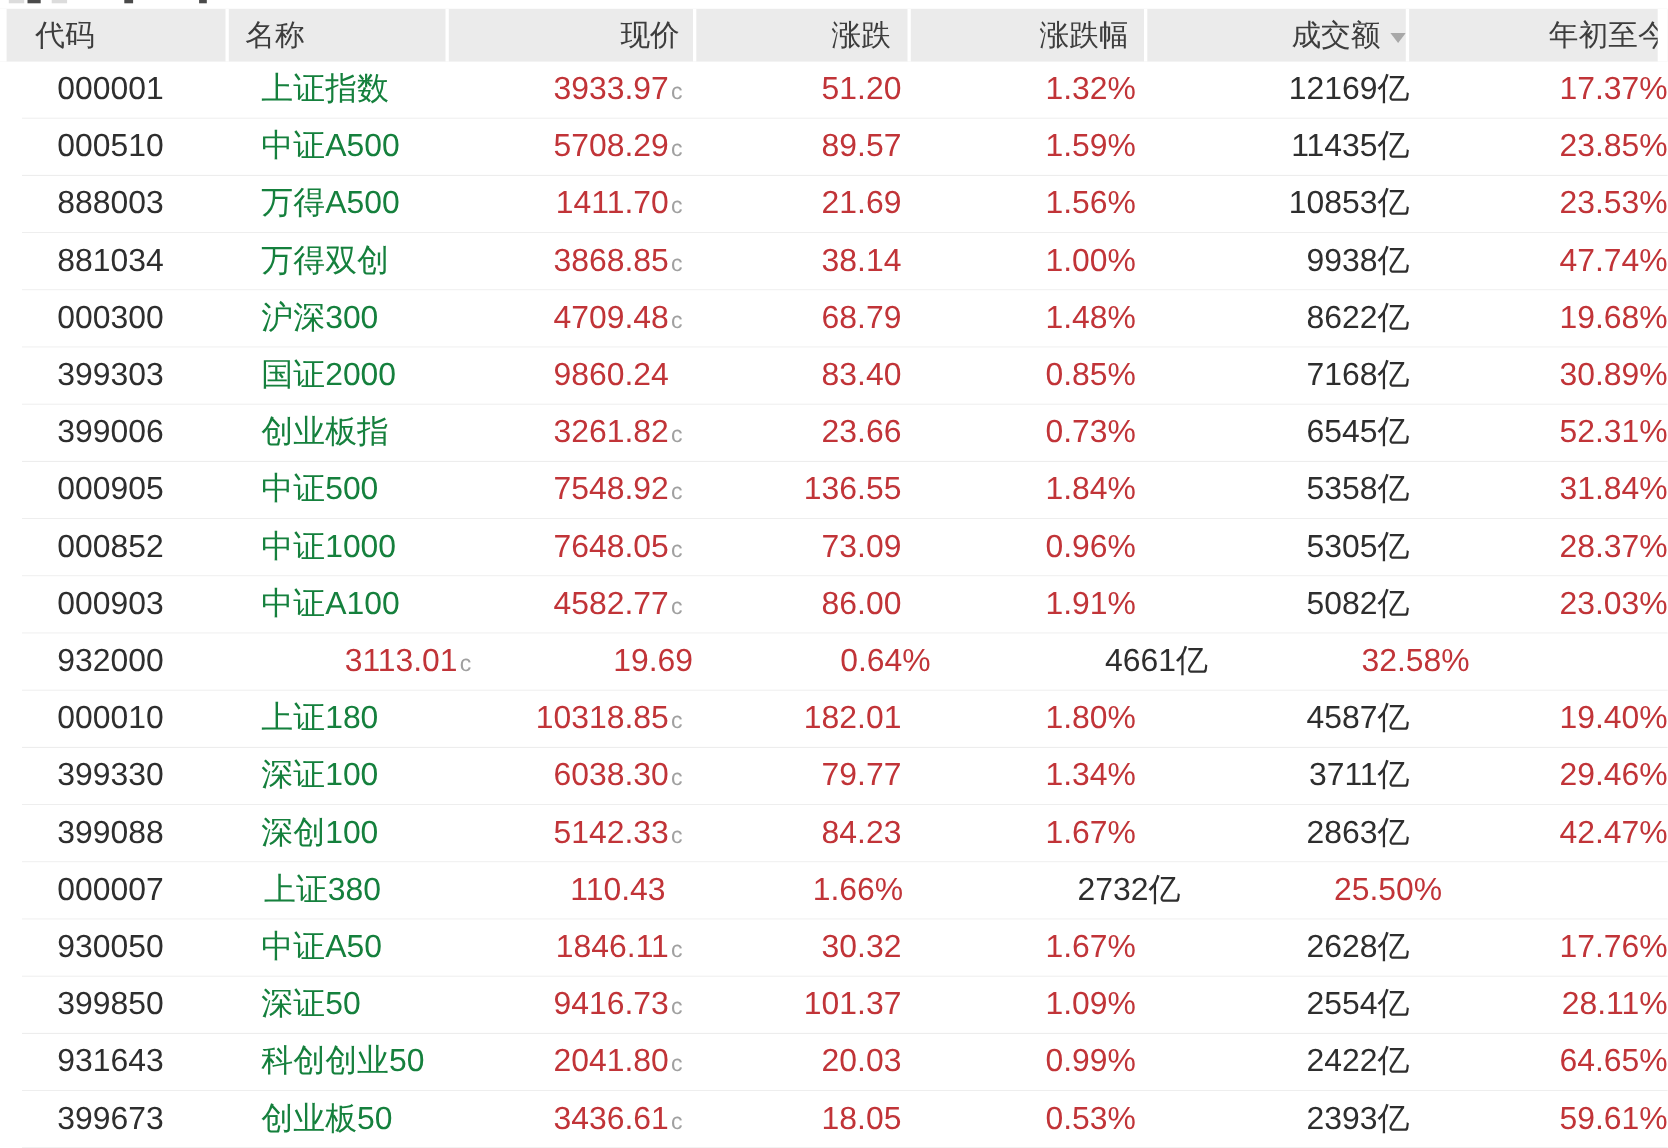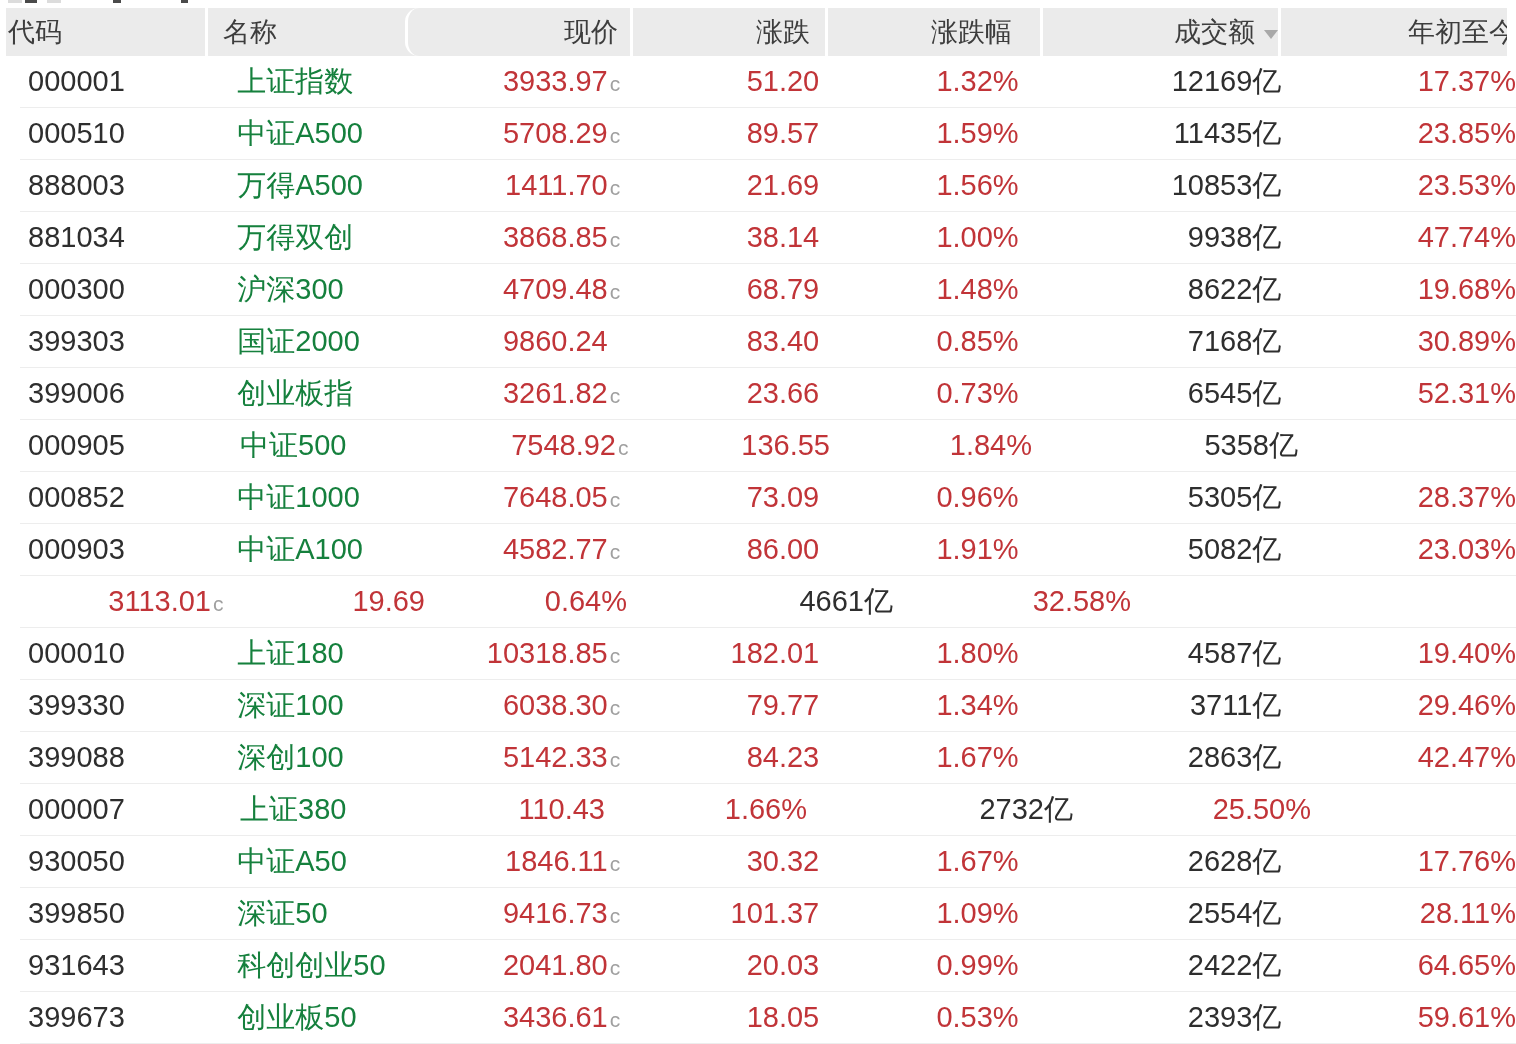--- a/index.html
+++ b/index.html
@@ -45,25 +45,25 @@
   
   .table-body{background:#fff;}
   .row{
     display:flex;height:52px;line-height:51px;box-sizing:border-box;
     border-bottom:1px solid var(--row-divider);
     font-size:29px;background:#fff;margin-left:20px;
   }
   .row .cell{box-sizing:border-box;white-space:nowrap;overflow:hidden;}
 
   
-  .c0{width:205px;text-align:left;padding-left:8px;}
+  .c0{width:205px;text-align:left;padding-left:32px;}
   .c1{width:200px;text-align:left;padding-left:15px;}
-  .c2{width:225px;text-align:right;padding-right:12px;border-radius:14px;}
+  .c2{width:225px;text-align:right;padding-right:12px;}
   .c3{width:195px;text-align:right;padding-right:15px;}
-  .c4{width:215px;text-align:right;padding-right:28px;}
+  .c4{width:215px;text-align:right;padding-right:14px;}
   .c5{width:238px;text-align:right;}
   .c6{width:238px;text-align:right;}
 
   
   .code{color:var(--value-black);}
   .name{color:#15803d;}
   .red{color:var(--up-red);}
   .black{color:var(--value-black);}
   .csuf{
     display:inline-block;width:20px;padding-left:2px;text-align:left;
@@ -173,40 +173,42 @@
         <div class="cell c5 black"><span>6545亿</span></div>
         <div class="cell c6 red"><span>52.31%</span></div>
       </div>
       <div class="row">
         <div class="cell c0 code"><span>000905</span></div>
         <div class="cell c1 name"><span>中证500</span></div>
         <div class="cell c2 red"><span>7548.92</span><span class="csuf">c</span></div>
         <div class="cell c3 red"><span>136.55</span></div>
         <div class="cell c4 red"><span>1.84%</span></div>
         <div class="cell c5 black"><span>5358亿</span></div>
+        <div class="cell c6 red"><span>31.84%</span></div>
       </div>
       <div class="row">
         <div class="cell c0 code"><span>000852</span></div>
         <div class="cell c1 name"><span>中证1000</span></div>
         <div class="cell c2 red"><span>7648.05</span><span class="csuf">c</span></div>
         <div class="cell c3 red"><span>73.09</span></div>
         <div class="cell c4 red"><span>0.96%</span></div>
         <div class="cell c5 black"><span>5305亿</span></div>
         <div class="cell c6 red"><span>28.37%</span></div>
       </div>
       <div class="row">
         <div class="cell c0 code"><span>000903</span></div>
         <div class="cell c1 name"><span>中证A100</span></div>
         <div class="cell c2 red"><span>4582.77</span><span class="csuf">c</span></div>
         <div class="cell c3 red"><span>86.00</span></div>
         <div class="cell c4 red"><span>1.91%</span></div>
         <div class="cell c5 black"><span>5082亿</span></div>
         <div class="cell c6 red"><span>23.03%</span></div>
       </div>
       <div class="row">
+        <div class="cell c0 code"><span>932000</span></div>
         <div class="cell c2 red"><span>3113.01</span><span class="csuf">c</span></div>
         <div class="cell c3 red"><span>19.69</span></div>
         <div class="cell c4 red"><span>0.64%</span></div>
         <div class="cell c5 black"><span>4661亿</span></div>
         <div class="cell c6 red"><span>32.58%</span></div>
       </div>
       <div class="row">
         <div class="cell c0 code"><span>000010</span></div>
         <div class="cell c1 name"><span>上证180</span></div>
         <div class="cell c2 red"><span>10318.85</span><span class="csuf">c</span></div>

